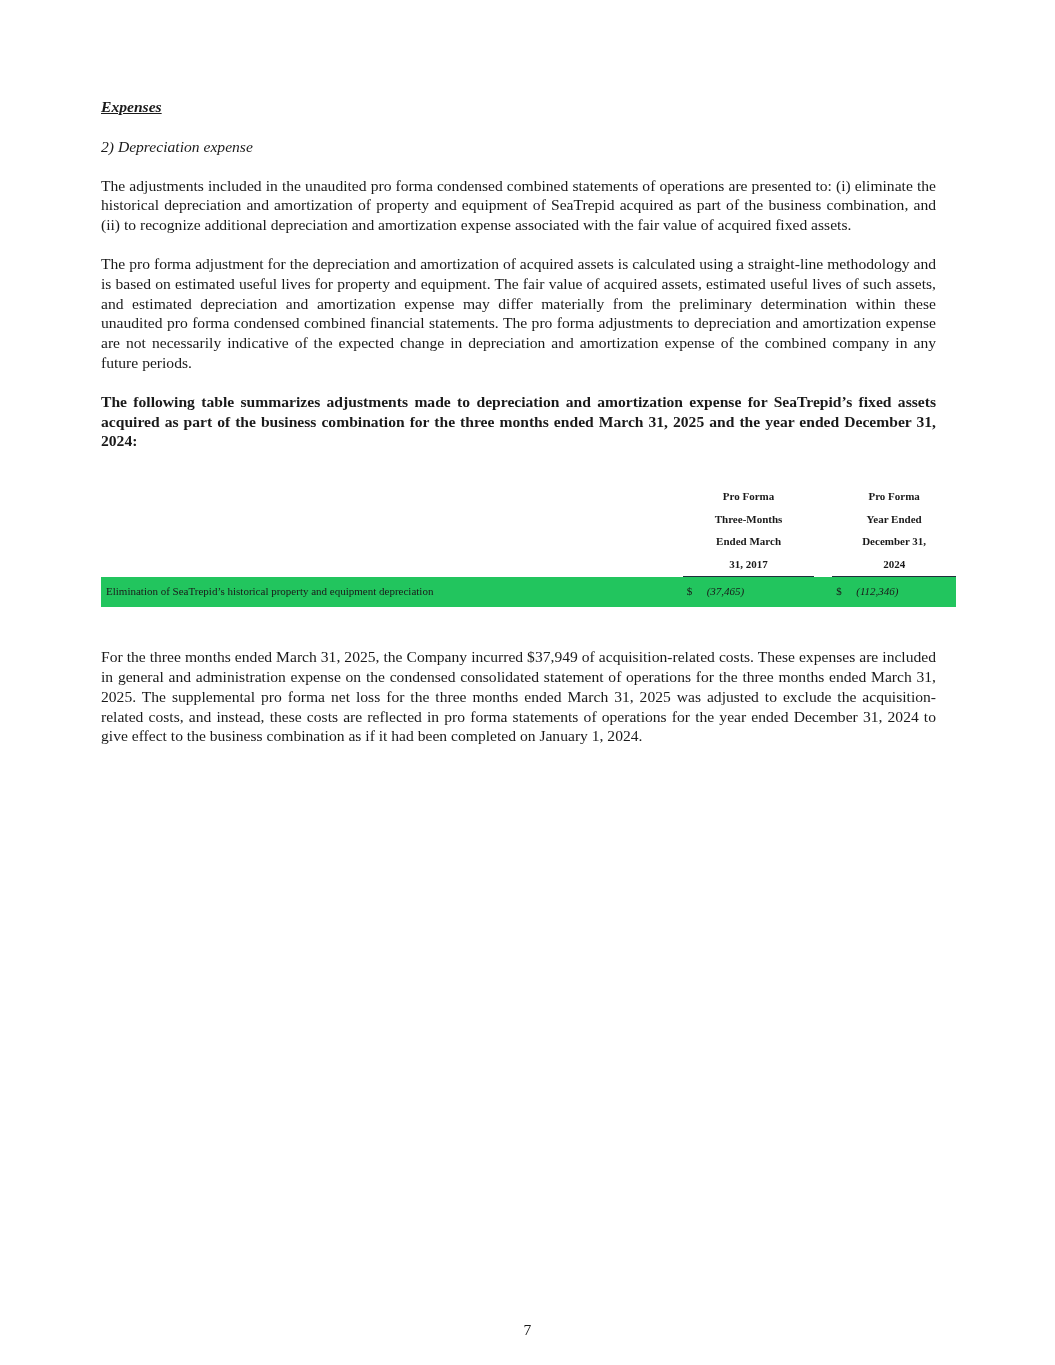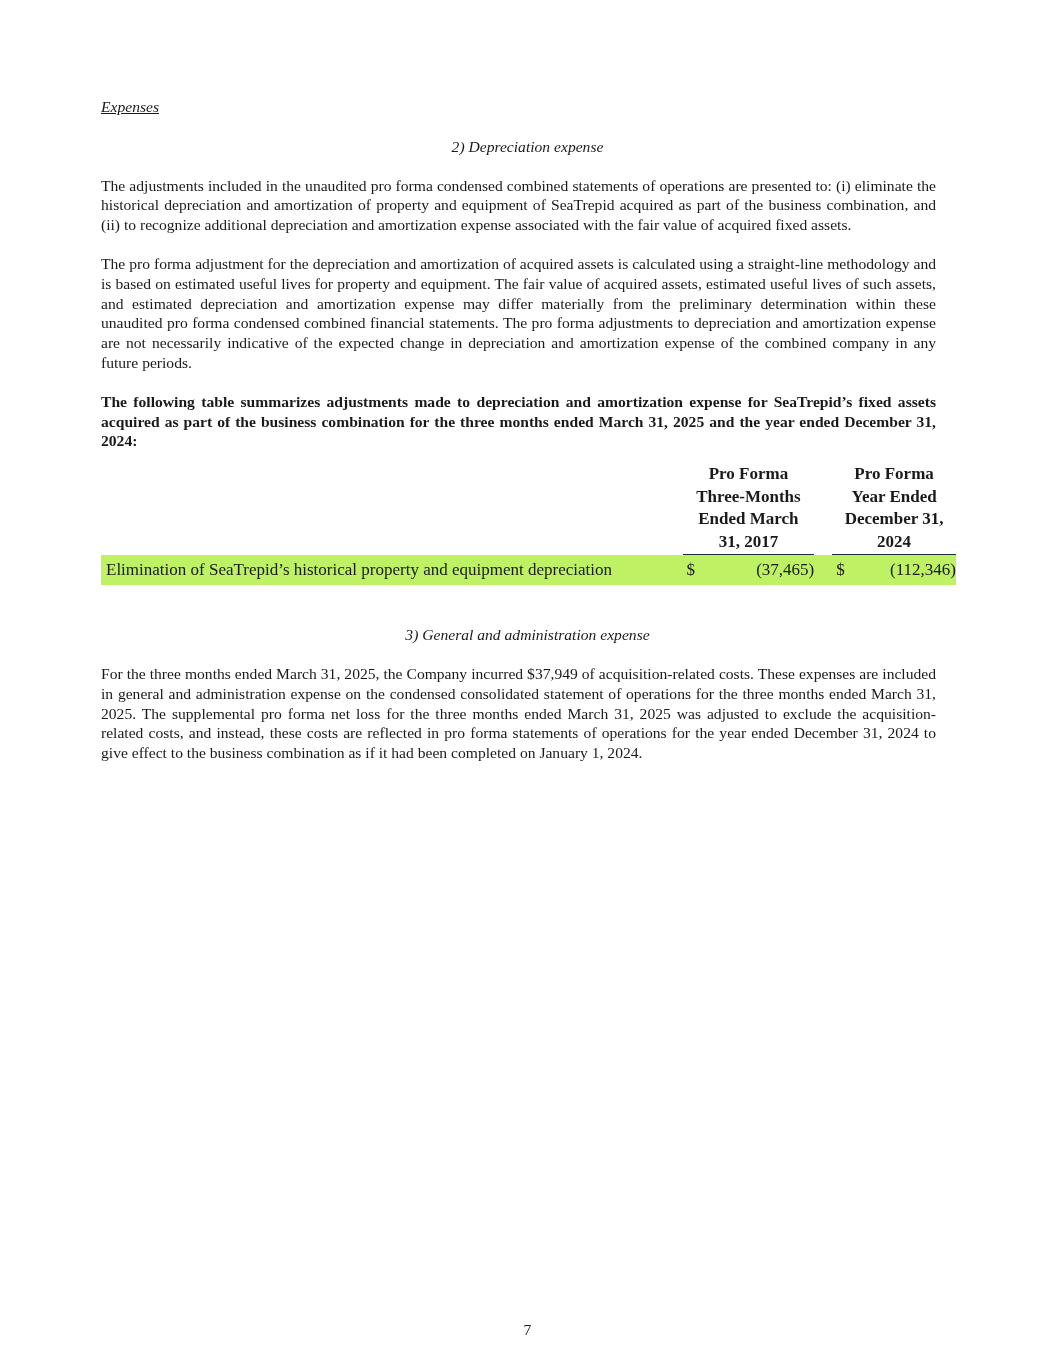--- a/index.html
+++ b/index.html
@@ -19,36 +19,36 @@
     .page {
       position: absolute;
       left: 101px;
       top: 97px;
       width: 853px;
     }
     .heading-underline {
       font-style: italic;
       text-decoration: underline;
       margin: 0 0 20px 0;
+      font-weight: bold;
     }
     .subheading {
       font-style: italic;
       margin: 0 0 19px 0;
-      text-align: center;
     }
     p.body {
       margin: 0 18px 19px 0;
       text-align: justify;
       text-align-last: left;
     }
     table.fin {
       width: 855px;
       border-collapse: collapse;
-      margin-top: 12px;
-      font-size: 17px;
+      margin-top: 34px;
+      font-size: 11px;
     }
     table.fin th {
       font-weight: bold;
       text-align: center;
       line-height: 22.5px;
       padding: 0 0 1px 0;
       vertical-align: bottom;
       border-bottom: 1.5px solid #1f2d3a;
     }
     table.fin th.blank {
@@ -62,27 +62,27 @@
     table.fin td.label {
       padding-left: 5px;
       width: 579px;
     }
     table.fin td.cur {
       text-align: left;
       padding-left: 4px;
       width: 20px;
     }
     table.fin td.num {
-      text-align: right;
       padding-right: 0;
+      font-style: italic;
     }
     table.fin td.num1 { width: 108px; }
     table.fin td.gap { width: 18px; }
     table.fin td.num2 { width: 100px; }
-    tr.shaded td { background: #bef264; }
+    tr.shaded td { background: #22c55e; }
     tr.total td.cur,
     tr.total td.num {
       border-top: 1.5px solid #1f2d3a;
       border-bottom: 3.5px double #3a4550;
     }
     tr.total td.spacer {
       border-top: none;
       border-bottom: none;
     }
     .section-gap {
@@ -136,19 +136,18 @@
         <td class="num num1">(37,465)</td>
         <td class="gap"></td>
         <td class="cur">$</td>
         <td class="num num2">(112,346)</td>
       </tr>
     </tbody>
   </table>
 
   <div class="section-gap" style="height:40px;"></div>
 
-  <div class="subheading">3) General and administration expense</div>
 
   <p class="body">For the three months ended March 31, 2025, the Company incurred $37,949 of acquisition-related costs. These expenses are included in general and administration expense on the condensed consolidated statement of operations for the three months ended March 31, 2025. The supplemental pro forma net loss for the three months ended March 31, 2025 was adjusted to exclude the acquisition-related costs, and instead, these costs are reflected in pro forma statements of operations for the year ended December 31, 2024 to give effect to the business combination as if it had been completed on January 1, 2024.</p>
 
 </div>
 
 <div class="page-number">7</div>
 
 </body></html>

